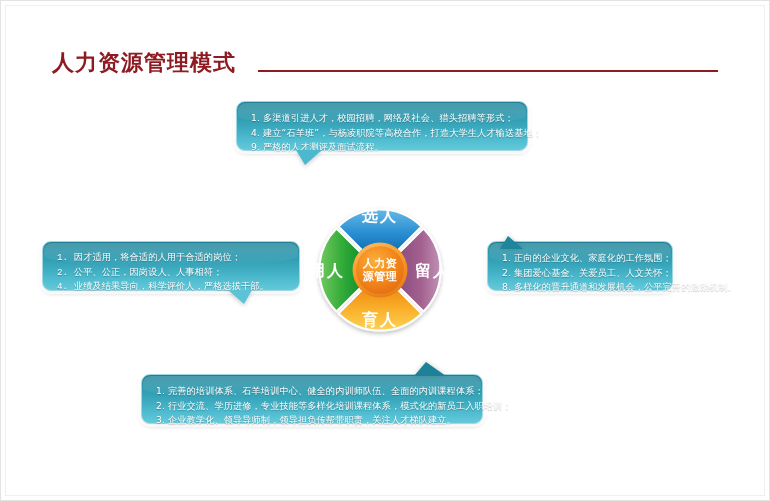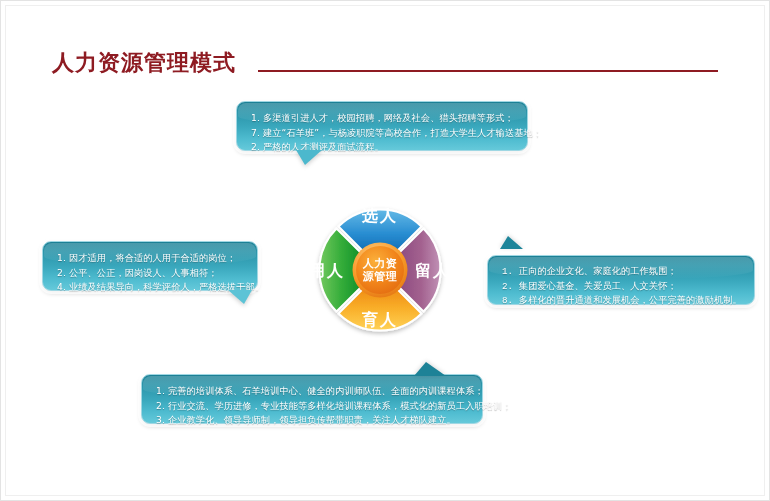--- a/index.html
+++ b/index.html
@@ -108,38 +108,38 @@
     top: 150px;
     border-left: 9px solid transparent;
     border-right: 17px solid transparent;
     border-top: 15px solid #4cb8cd;
     filter: drop-shadow(0 2px 2px rgba(0,0,0,0.18));
   }
 
   #callout-use {
     left: 42px;
     top: 241px;
-    width: 216px;
-    height: 50px;
+    width: 258px;
+    height: 50px;
+    font-family: Liberation Mono, monospace;
   }
   #tail-use {
     left: 228px;
     top: 290px;
     border-left: 16px solid transparent;
     border-right: 8px solid transparent;
     border-top: 14px solid #5cc3d6;
     filter: drop-shadow(0 2px 2px rgba(0,0,0,0.18));
   }
 
   #callout-retain {
     left: 487px;
-    top: 255px;
-    width: 268px;
-    height: 50px;
-    font-family: Liberation Mono, monospace;
+    top: 241px;
+    width: 186px;
+    height: 50px;
   }
   #tail-retain {
     left: 500px;
     top: 236px;
     border-left: 8px solid transparent;
     border-right: 15px solid transparent;
     border-bottom: 13px solid #1e859a;
     filter: drop-shadow(0 -1px 2px rgba(0,0,0,0.15));
   }
 
@@ -186,22 +186,22 @@
 <div id="page">
 
   <div id="page-frame"></div>
   <div id="page-frame-inner"></div>
 
   <div id="title">人力资源管理模式</div>
   <div id="title-rule"></div>
 
   <div id="callout-select" class="callout">
     <div class="line">1. 多渠道引进人才，校园招聘，网络及社会、猎头招聘等形式；</div>
-    <div class="line">7. 建立“石羊班”，与杨凌职院等高校合作，打造大学生人才输送基地；</div>
-    <div class="line">2. 严格的人才测评及面试流程。</div>
+    <div class="line">4. 建立“石羊班”，与杨凌职院等高校合作，打造大学生人才输送基地；</div>
+    <div class="line">9. 严格的人才测评及面试流程。</div>
   </div>
   <div id="tail-select" class="tail"></div>
 
   <div id="callout-use" class="callout">
     <div class="line">1. 因才适用，将合适的人用于合适的岗位；</div>
     <div class="line">2. 公平、公正，因岗设人、人事相符；</div>
     <div class="line">4. 业绩及结果导向，科学评价人，严格选拔干部。</div>
   </div>
   <div id="tail-use" class="tail"></div>
 

